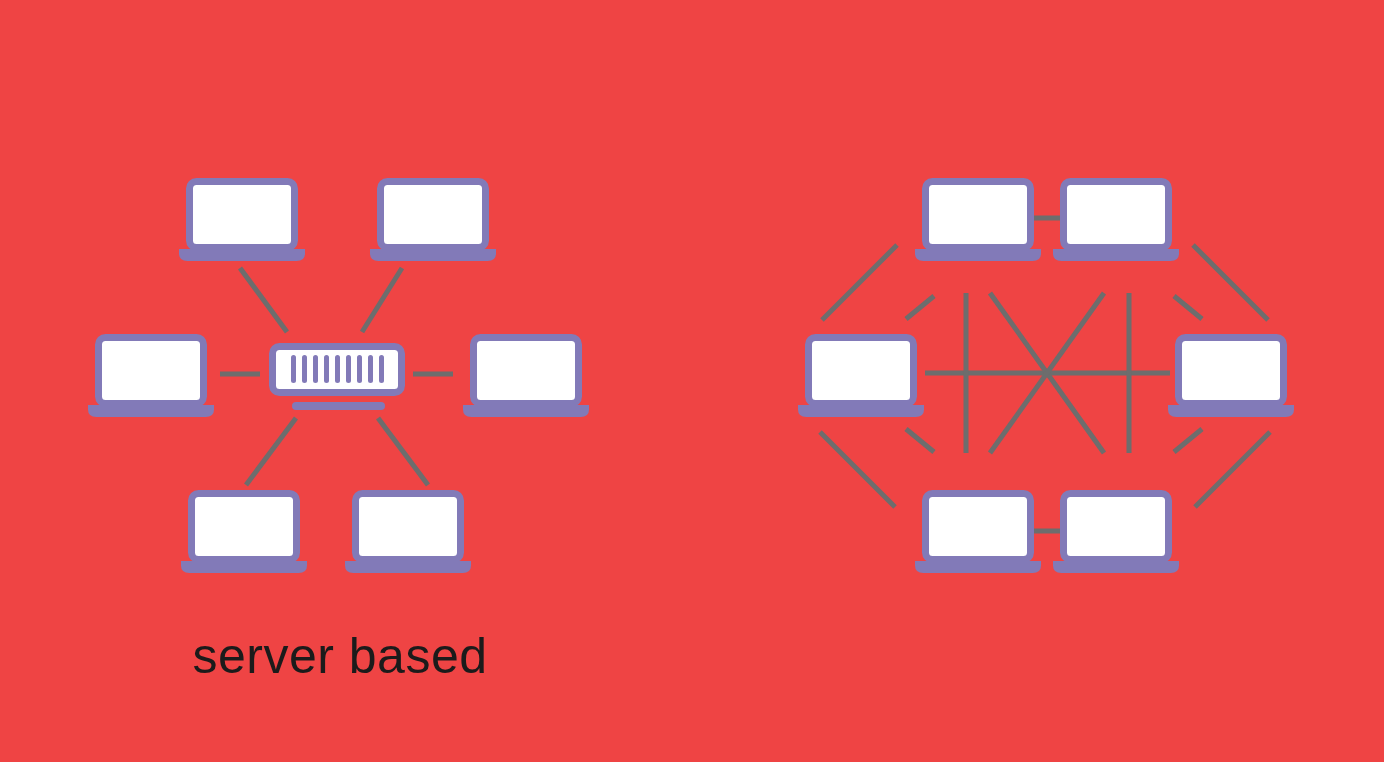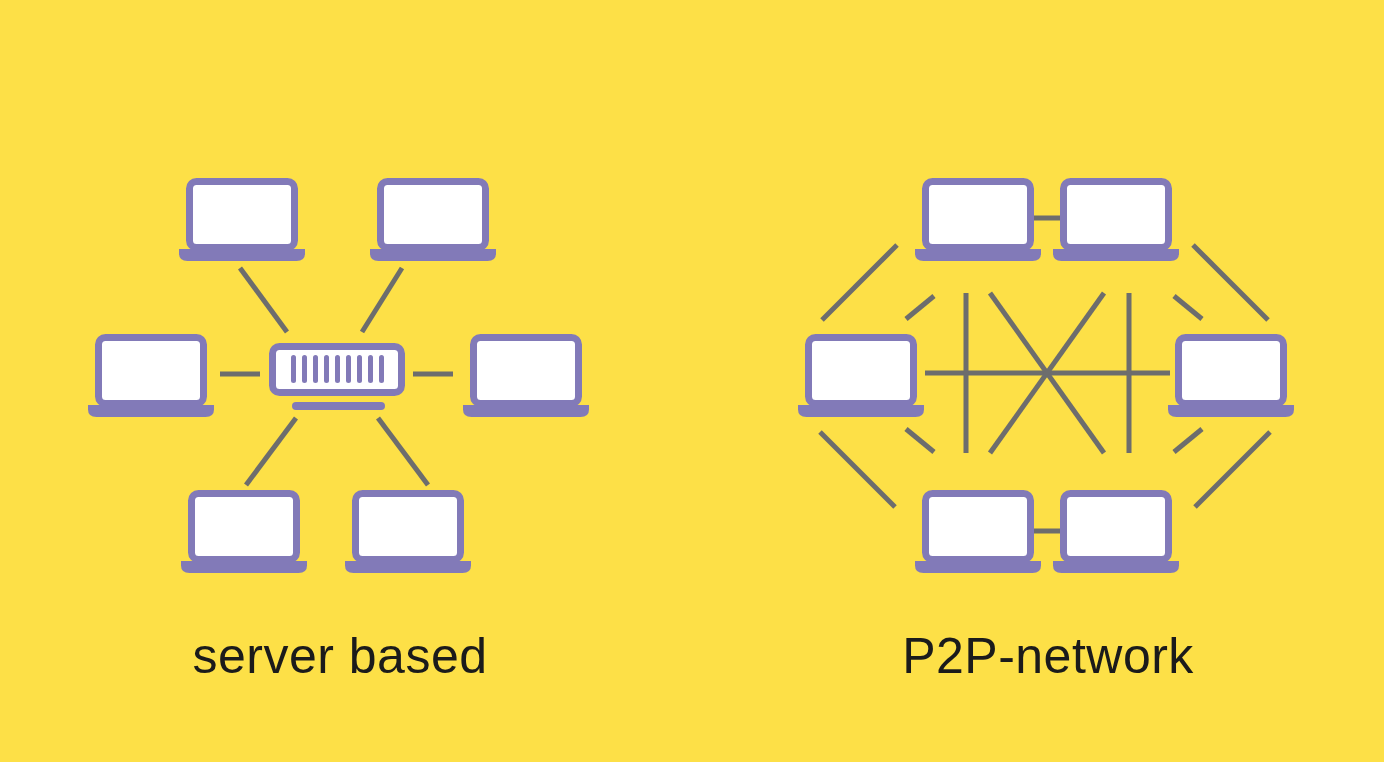--- a/index.html
+++ b/index.html
@@ -5,21 +5,21 @@
   html, body {
     margin: 0; padding: 0;
     background: #ffffff;
     width: 1384px; height: 762px;
     overflow: hidden;
     font-family: "Liberation Sans", sans-serif;
   }
   .canvas {
     position: relative;
     width: 1384px; height: 762px;
-    background: #fde047;
+    background: #ef4444;
   }
   .diagram-svg {
     position: absolute;
     left: 0; top: 0;
     width: 1384px; height: 762px;
     display: block;
   }
   .caption {
     position: absolute;
     top: 628px;
@@ -111,14 +111,13 @@
       <use href="#laptop-shape" x="914" y="178"></use>
       <use href="#laptop-shape" x="1052" y="178"></use>
       <use href="#laptop-shape" x="797" y="334"></use>
       <use href="#laptop-shape" x="1167" y="334"></use>
       <use href="#laptop-shape" x="914" y="490"></use>
       <use href="#laptop-shape" x="1052" y="490"></use>
     </g>
   </svg>
 
   <div class="caption left">server based</div>
-  <div class="caption right">P2P-network</div>
 </div>
 
 </body></html>

